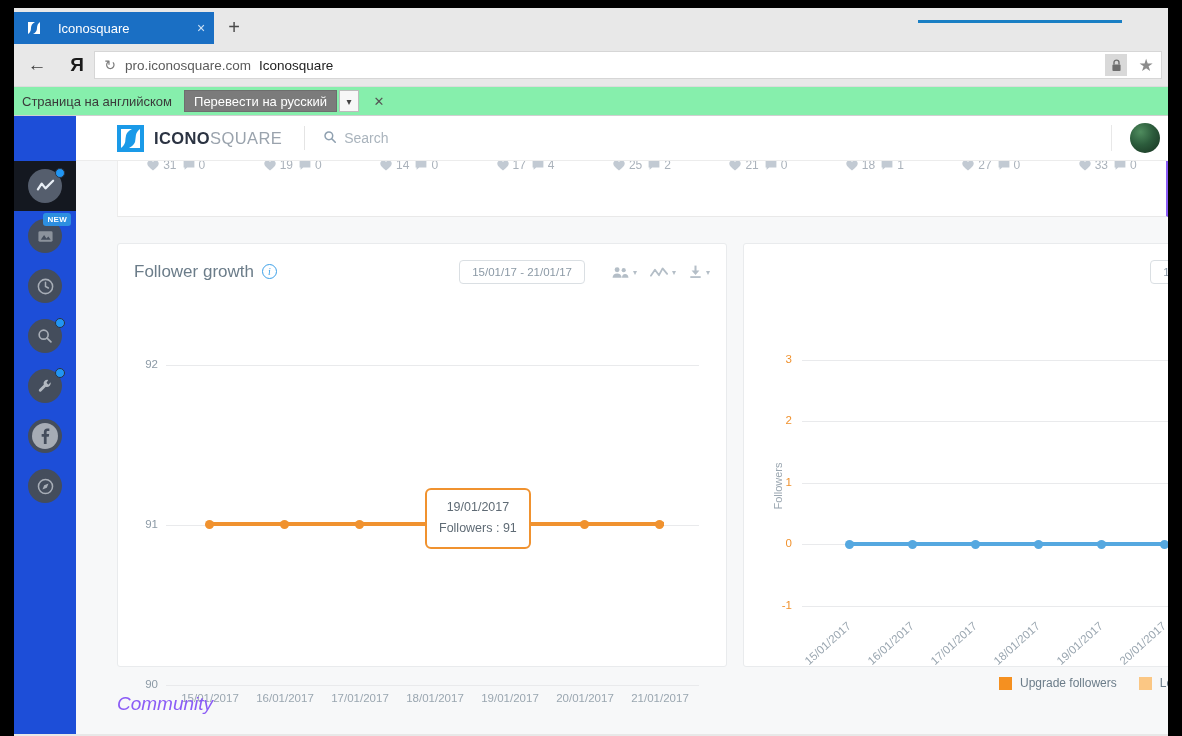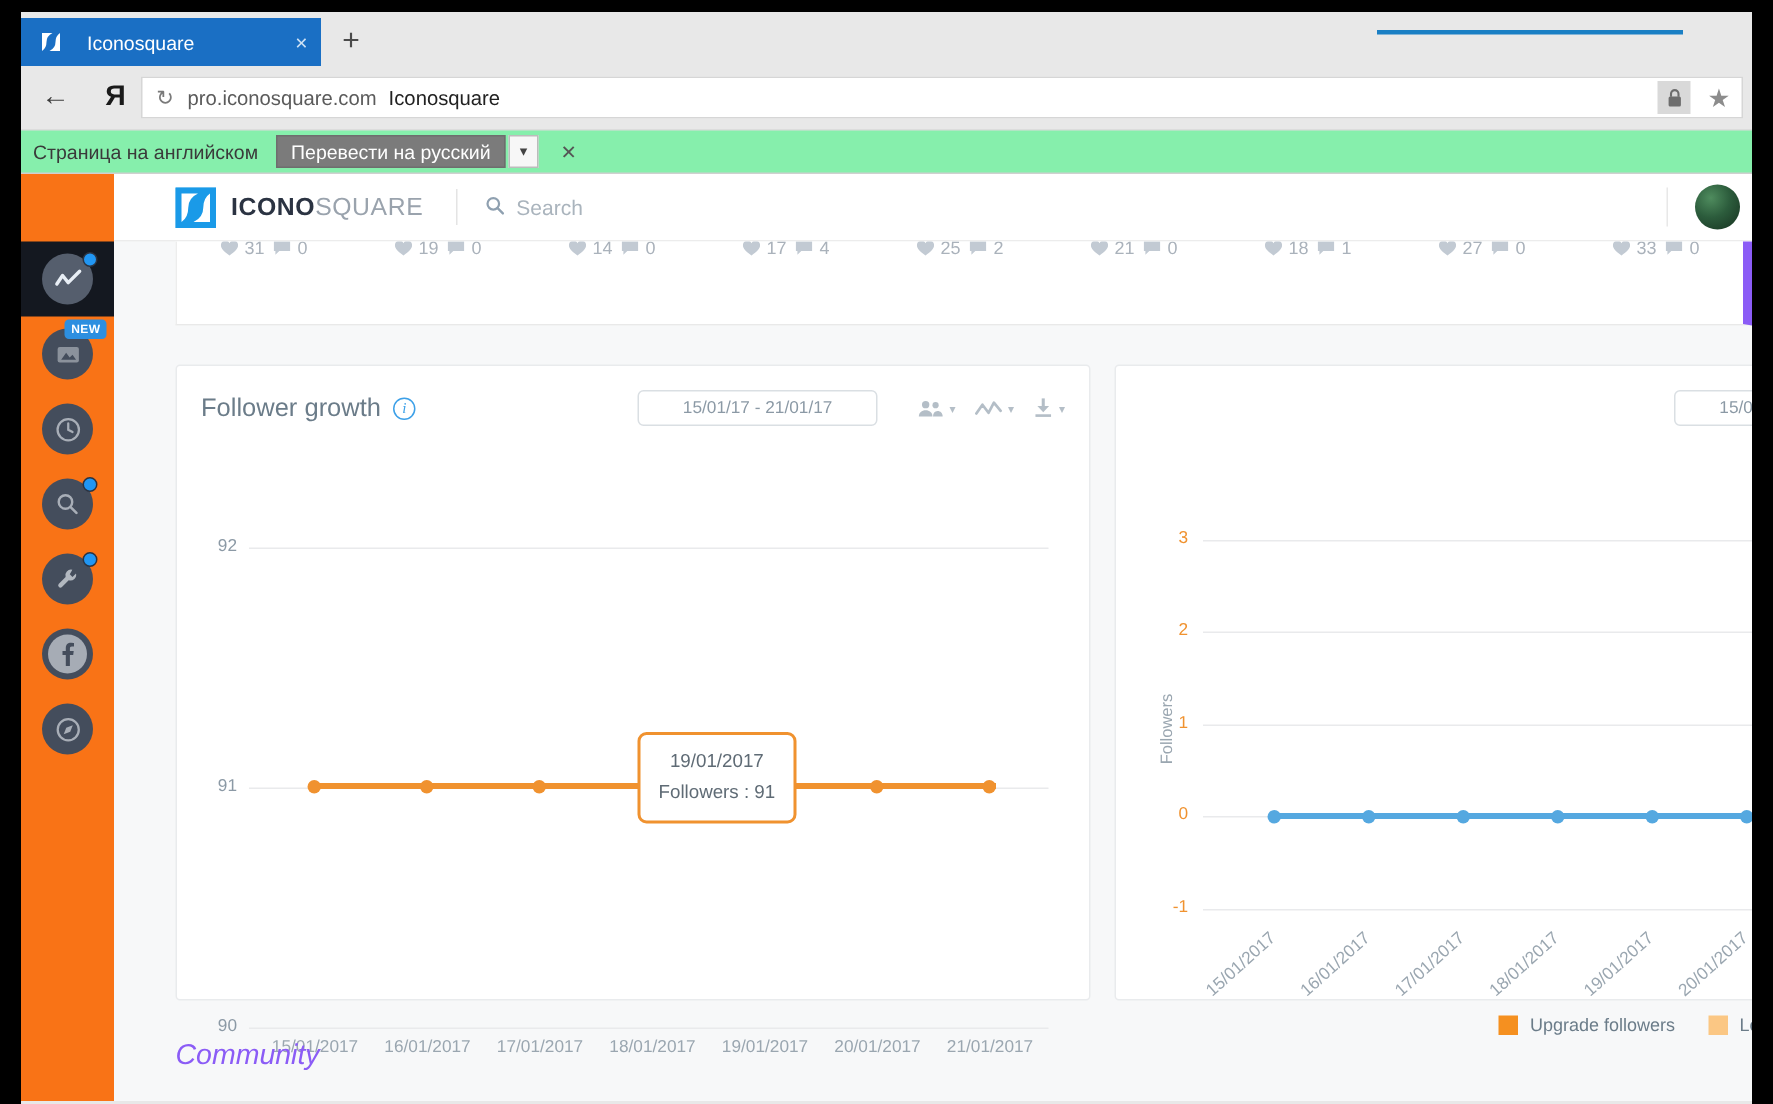--- a/index.html
+++ b/index.html
@@ -123,21 +123,21 @@
     position: relative;
     height: 618px;
     background: #f7f8f9;
     overflow: hidden;
   }
 
   
   .sidebar {
     position: absolute; left: 0; top: 0;
     width: 62px; height: 618px;
-    background: #f97316;
+    background: #1d4ed8;
   }
   .side-item {
     position: relative; width: 62px; height: 50px;
     display: flex; align-items: center; justify-content: center;
   }
   .side-item.active { background: #141820; }
   .side-circle {
     width: 34px; height: 34px; border-radius: 50%;
     background: #444d5c;
     display: flex; align-items: center; justify-content: center;
@@ -200,21 +200,21 @@
   .avatar {
     width: 30px; height: 30px; border-radius: 50%;
     background: radial-gradient(circle at 35% 30%, #4f8c5e 0%, #2c5c3c 45%, #16301f 100%);
     margin-right: 8px; flex: none;
   }
 
   
   .statstrip {
     position: relative;
     height: 56px; background: #fff; margin: 0 0 0 41px;
-    border-left: 1px solid #ededed; border-right: 6px solid #8b5cf6;
+    border-left: 1px solid #ededed; border-right: 2px solid #8b5cf6;
     border-bottom: 1px solid #e9e9e9;
     overflow: hidden;
   }
   .stat-row {
     display: flex; position: absolute; left: 0; top: -3px;
     width: 100%;
   }
   .stat-cell {
     flex: 1; display: flex; align-items: center; justify-content: center;
     gap: 6px; font-size: 12px; color: #aab2bb;
@@ -240,21 +240,21 @@
   }
   .info-ico {
     display: inline-flex; align-items: center; justify-content: center;
     width: 15px; height: 15px; border-radius: 50%;
     border: 1.4px solid #3ca0e8; color: #3ca0e8;
     font-size: 10px; font-style: italic; font-family: "Liberation Serif", serif;
     margin-left: 8px; vertical-align: 2px;
   }
   .head-tools { margin-left: auto; display: flex; align-items: center; }
   .date-pill {
-    height: 24px; padding: 0 29px; border: 1px solid #dadfe3;
+    height: 24px; padding: 0 12px; border: 1px solid #dadfe3;
     border-radius: 4px; display: flex; align-items: center;
     font-size: 11.5px; color: #8b99a5; background: #fff;
     white-space: nowrap;
   }
   .tool-grp { display: flex; align-items: center; margin-left: 14px; }
   .tool-btn {
     display: flex; align-items: center; margin-left: 13px;
     color: #b4bec7;
   }
   .tool-caret { margin-left: 4px; font-size: 8px; color: #b4bec7; }

